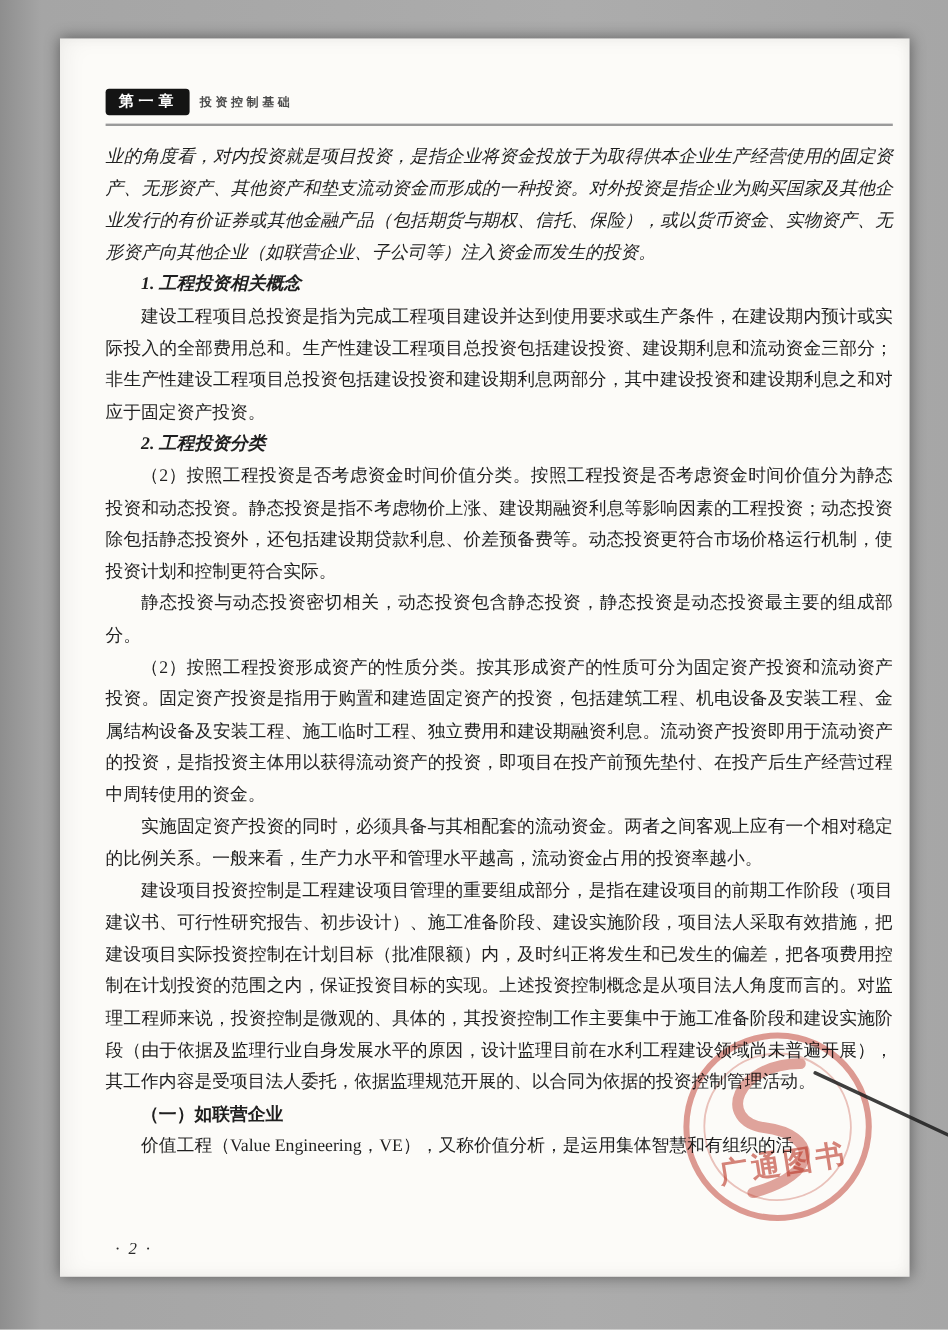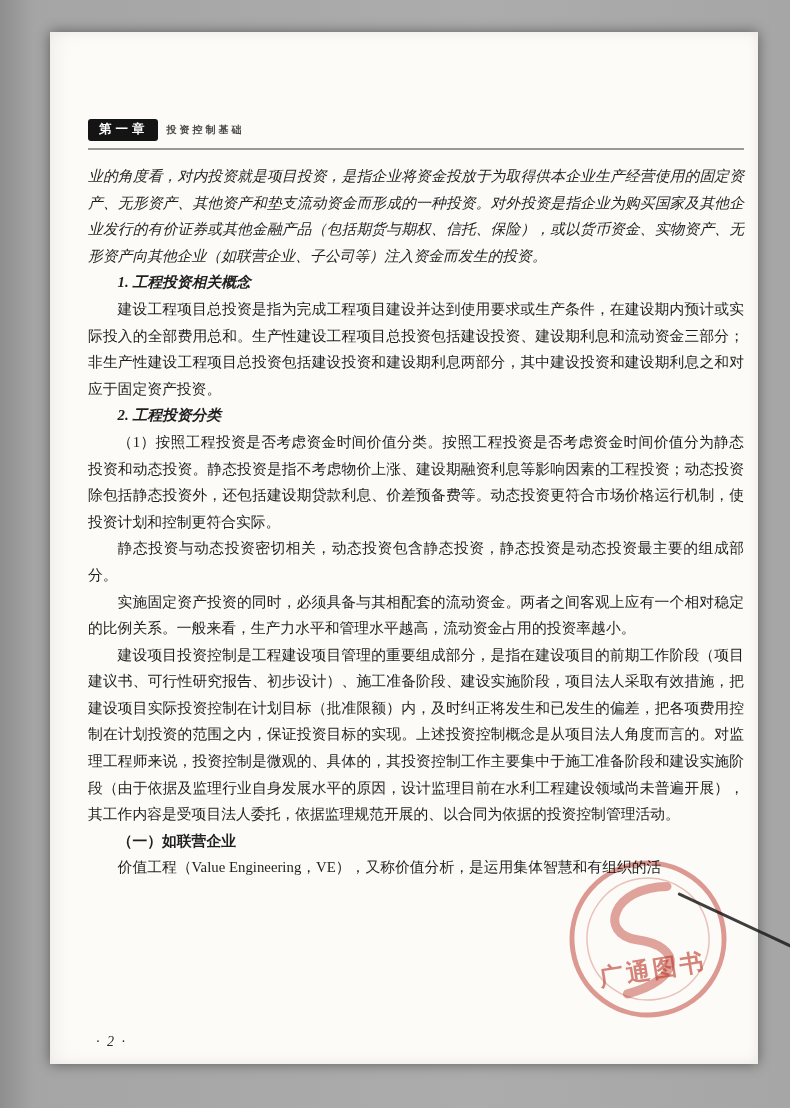--- a/index.html
+++ b/index.html
@@ -13,21 +13,20 @@
   .page {
     position:absolute;
     left:50px; top:32px;
     width:708px; height:1032px;
     background:#fcfbf8;
     box-shadow:0 0 12px rgba(0,0,0,0.45), inset 6px 0 18px rgba(0,0,0,0.05), inset -3px 0 10px rgba(0,0,0,0.04);
   }
   .page-inner {
     position:absolute; inset:0;
     padding:42px 14px 0 38px;
-    margin-top:45px;
   }
   .page-header {
     display:flex; align-items:center; gap:9px;
     border-bottom:2px solid #9a9a9a;
     padding-bottom:7px;
     margin-bottom:13px;
   }
   .chapter-badge {
     background:#141414; color:#ffffff;
     font-size:12.5px; font-weight:bold;
@@ -92,22 +91,23 @@
     <header class="page-header">
       <span class="chapter-badge">第一章</span>
       <span class="chapter-title">投资控制基础</span>
     </header>
 
     <main class="content">
       <p class="noindent">业的角度看，对内投资就是项目投资，是指企业将资金投放于为取得供本企业生产经营使用的固定资产、无形资产、其他资产和垫支流动资金而形成的一种投资。对外投资是指企业为购买国家及其他企业发行的有价证券或其他金融产品（包括期货与期权、信托、保险），或以货币资金、实物资产、无形资产向其他企业（如联营企业、子公司等）注入资金而发生的投资。</p>
       <p class="heading-kai">1. 工程投资相关概念</p>
       <p>建设工程项目总投资是指为完成工程项目建设并达到使用要求或生产条件，在建设期内预计或实际投入的全部费用总和。生产性建设工程项目总投资包括建设投资、建设期利息和流动资金三部分；非生产性建设工程项目总投资包括建设投资和建设期利息两部分，其中建设投资和建设期利息之和对应于固定资产投资。</p>
       <p class="heading-kai">2. 工程投资分类</p>
-      <p>（1）按照工程投资是否考虑资金时间价值分类。按照工程投资是否考虑资金时间价值分为静态投资和动态投资。静态投资是指不考虑物价上涨、建设期融资利息等影响因素的工程投资；动态投资除包括静态投资外，还包括建设期贷款利息、价差预备费等。动态投资更符合市场价格运行机制，使投资计划和控制更符合实际。</p>
+      <p>（2）按照工程投资是否考虑资金时间价值分类。按照工程投资是否考虑资金时间价值分为静态投资和动态投资。静态投资是指不考虑物价上涨、建设期融资利息等影响因素的工程投资；动态投资除包括静态投资外，还包括建设期贷款利息、价差预备费等。动态投资更符合市场价格运行机制，使投资计划和控制更符合实际。</p>
       <p>静态投资与动态投资密切相关，动态投资包含静态投资，静态投资是动态投资最主要的组成部分。</p>
+      <p>（2）按照工程投资形成资产的性质分类。按其形成资产的性质可分为固定资产投资和流动资产投资。固定资产投资是指用于购置和建造固定资产的投资，包括建筑工程、机电设备及安装工程、金属结构设备及安装工程、施工临时工程、独立费用和建设期融资利息。流动资产投资即用于流动资产的投资，是指投资主体用以获得流动资产的投资，即项目在投产前预先垫付、在投产后生产经营过程中周转使用的资金。</p>
       <p>实施固定资产投资的同时，必须具备与其相配套的流动资金。两者之间客观上应有一个相对稳定的比例关系。一般来看，生产力水平和管理水平越高，流动资金占用的投资率越小。</p>
       <p>建设项目投资控制是工程建设项目管理的重要组成部分，是指在建设项目的前期工作阶段（项目建议书、可行性研究报告、初步设计）、施工准备阶段、建设实施阶段，项目法人采取有效措施，把建设项目实际投资控制在计划目标（批准限额）内，及时纠正将发生和已发生的偏差，把各项费用控制在计划投资的范围之内，保证投资目标的实现。上述投资控制概念是从项目法人角度而言的。对监理工程师来说，投资控制是微观的、具体的，其投资控制工作主要集中于施工准备阶段和建设实施阶段（由于依据及监理行业自身发展水平的原因，设计监理目前在水利工程建设领域尚未普遍开展），其工作内容是受项目法人委托，依据监理规范开展的、以合同为依据的投资控制管理活动。</p>
       <p class="heading-bold">（一）如联营企业</p>
       <p>价值工程（Value Engineering，VE），又称价值分析，是运用集体智慧和有组织的活</p>
     </main>
 
     <div class="page-footer">· 2 ·</div>
   </div>
 
   <div class="stamp">

